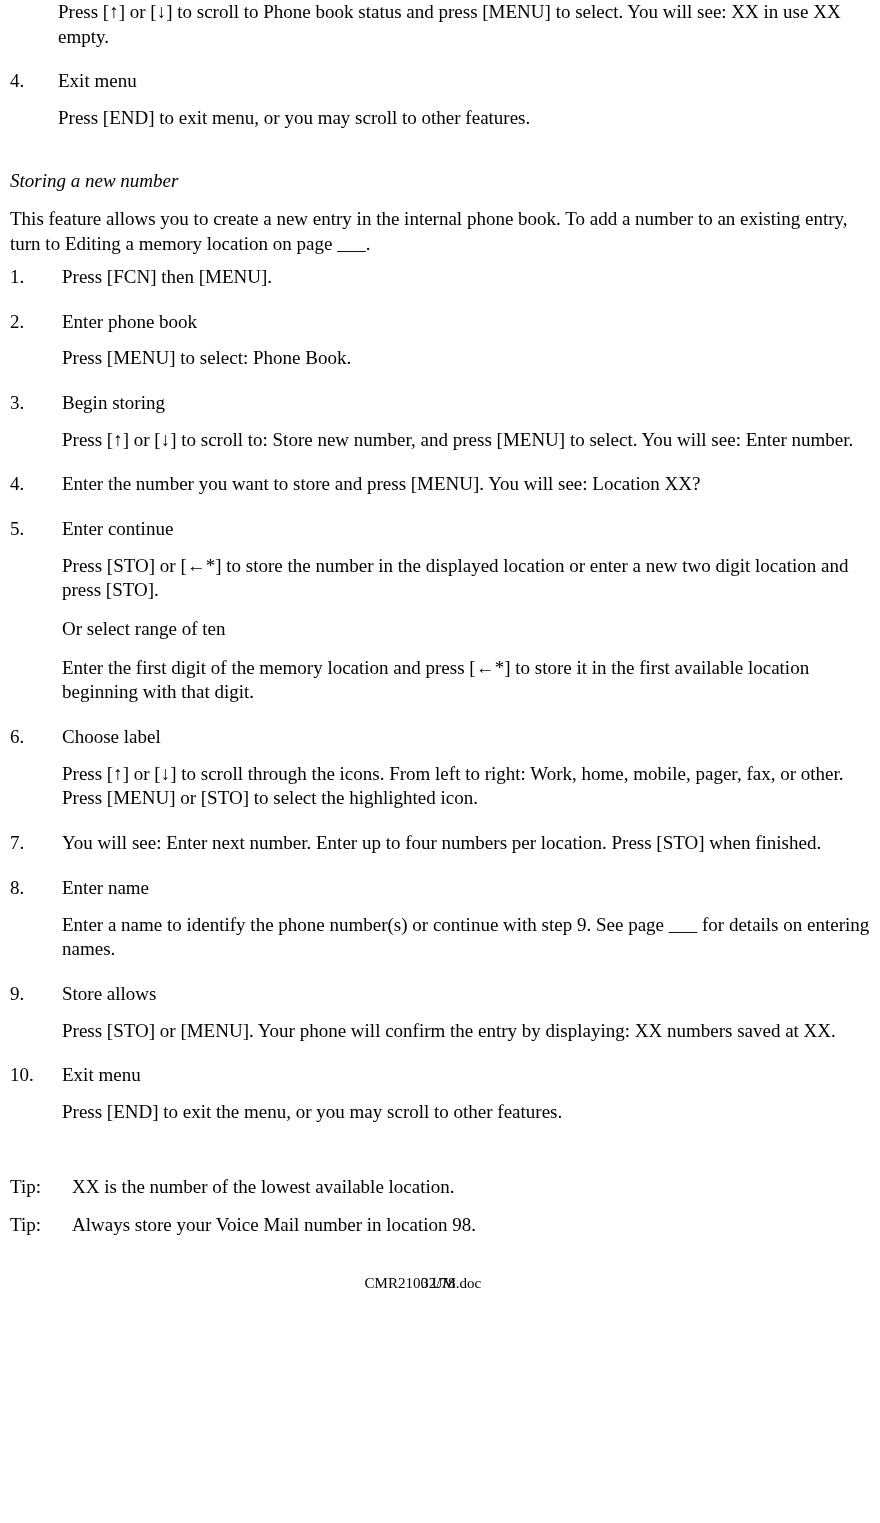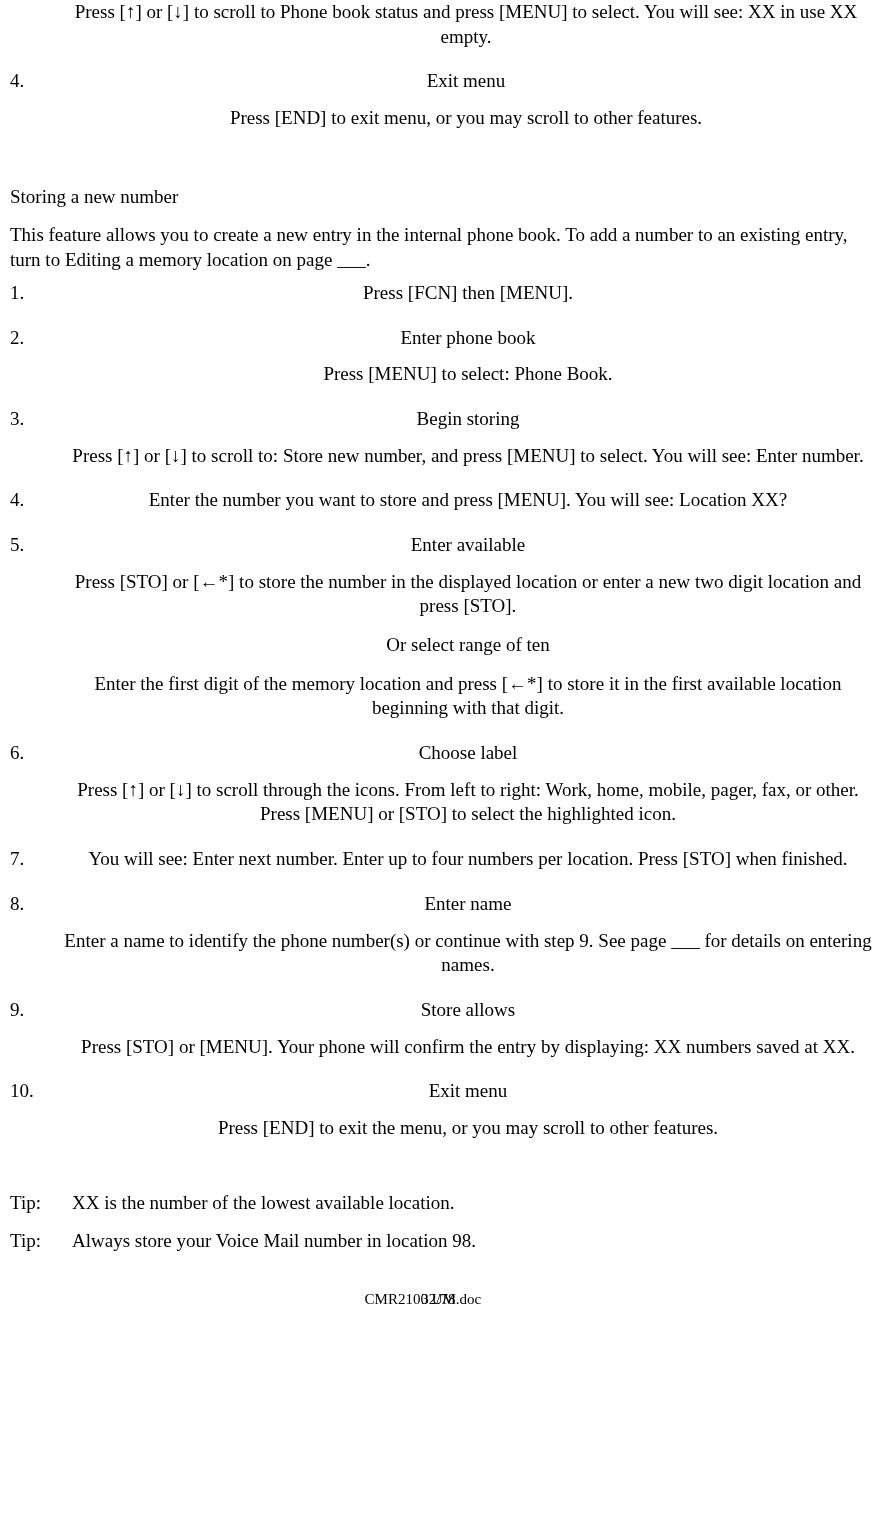--- a/index.html
+++ b/index.html
@@ -16,32 +16,32 @@
       display: flex;
       margin-bottom: 6px;
     }
     .step-num {
       width: 52px;
       flex-shrink: 0;
       padding-left: 4px;
     }
     .step-content {
       flex: 1;
-      text-align: center;
     }
     .step-title {
       margin-bottom: 12px;
     }
     .step-body {
       margin-bottom: 14px;
     }
     .section-heading {
-      margin-top: 40px;
+      margin-top: 24px;
       margin-bottom: 14px;
       padding-left: 4px;
+      font-style: italic;
     }
     .intro {
       margin-bottom: 8px;
       padding-left: 4px;
     }
     .tip {
       display: flex;
       margin-bottom: 14px;
       padding-left: 4px;
     }
@@ -116,21 +116,21 @@
 <div class="step">
   <div class="step-num">4.</div>
   <div class="step-content">
     <div class="step-body">Enter the number you want to store and press [MENU]. You will see: Location XX?</div>
   </div>
 </div>
 
 <div class="step">
   <div class="step-num">5.</div>
   <div class="step-content">
-    <div class="step-title">Enter available</div>
+    <div class="step-title">Enter continue</div>
     <div class="step-body">Press [STO] or [←*] to store the number in the displayed location or enter a new two digit location and press [STO].</div>
     <div class="step-body">Or select range of ten</div>
     <div class="step-body">Enter the first digit of the memory location and press [←*] to store it in the first available location beginning with that digit.</div>
   </div>
 </div>
 
 <div class="step">
   <div class="step-num">6.</div>
   <div class="step-content">
     <div class="step-title">Choose label</div>

